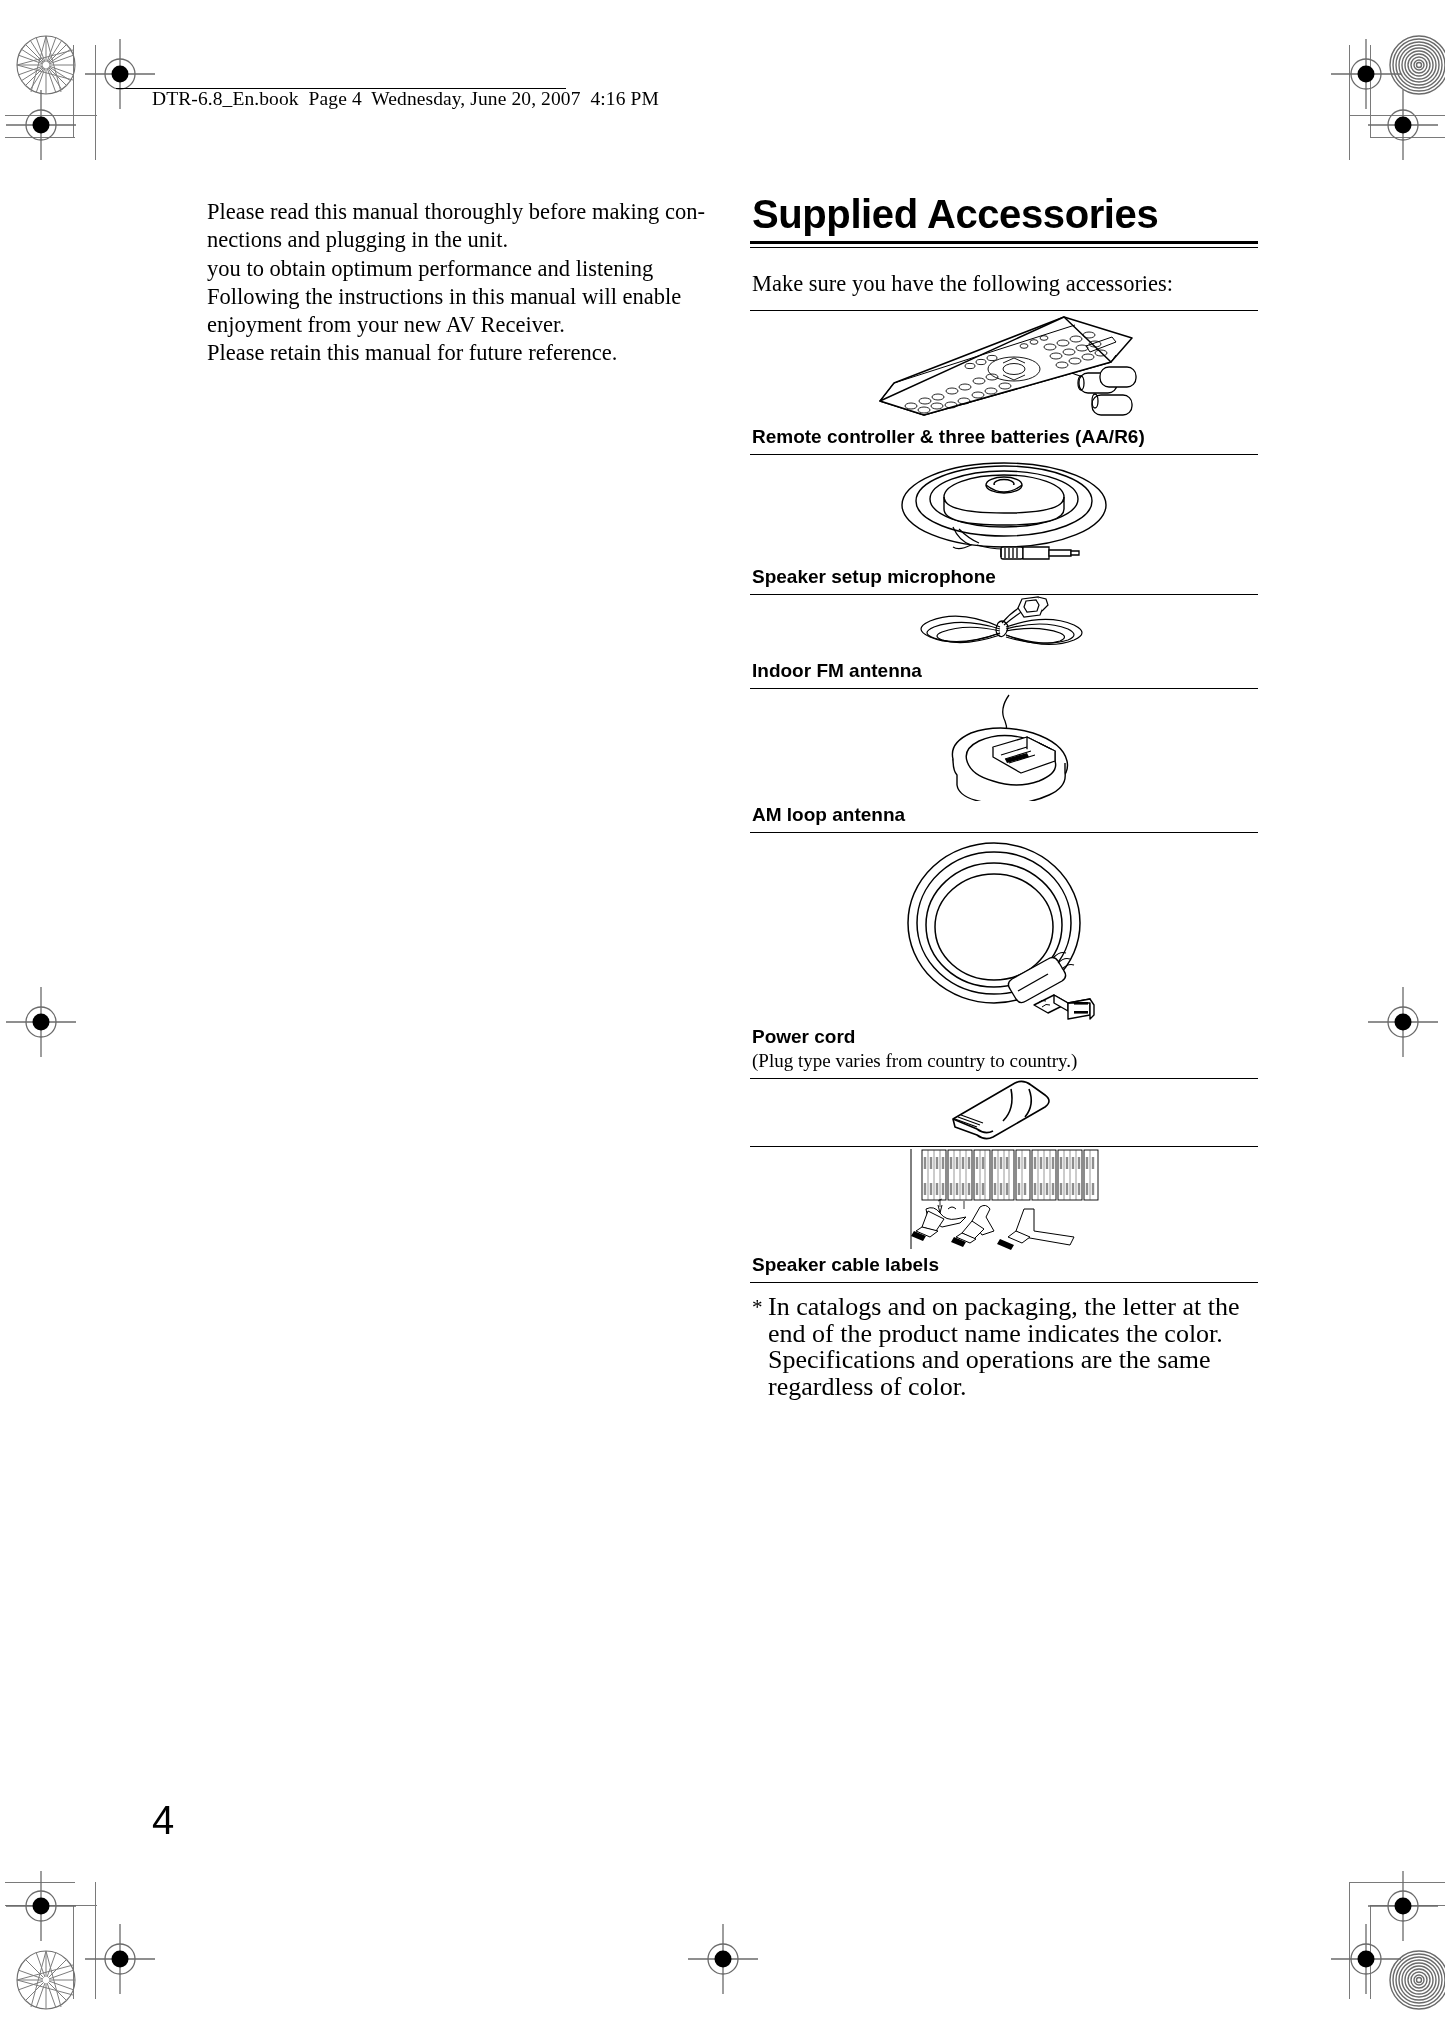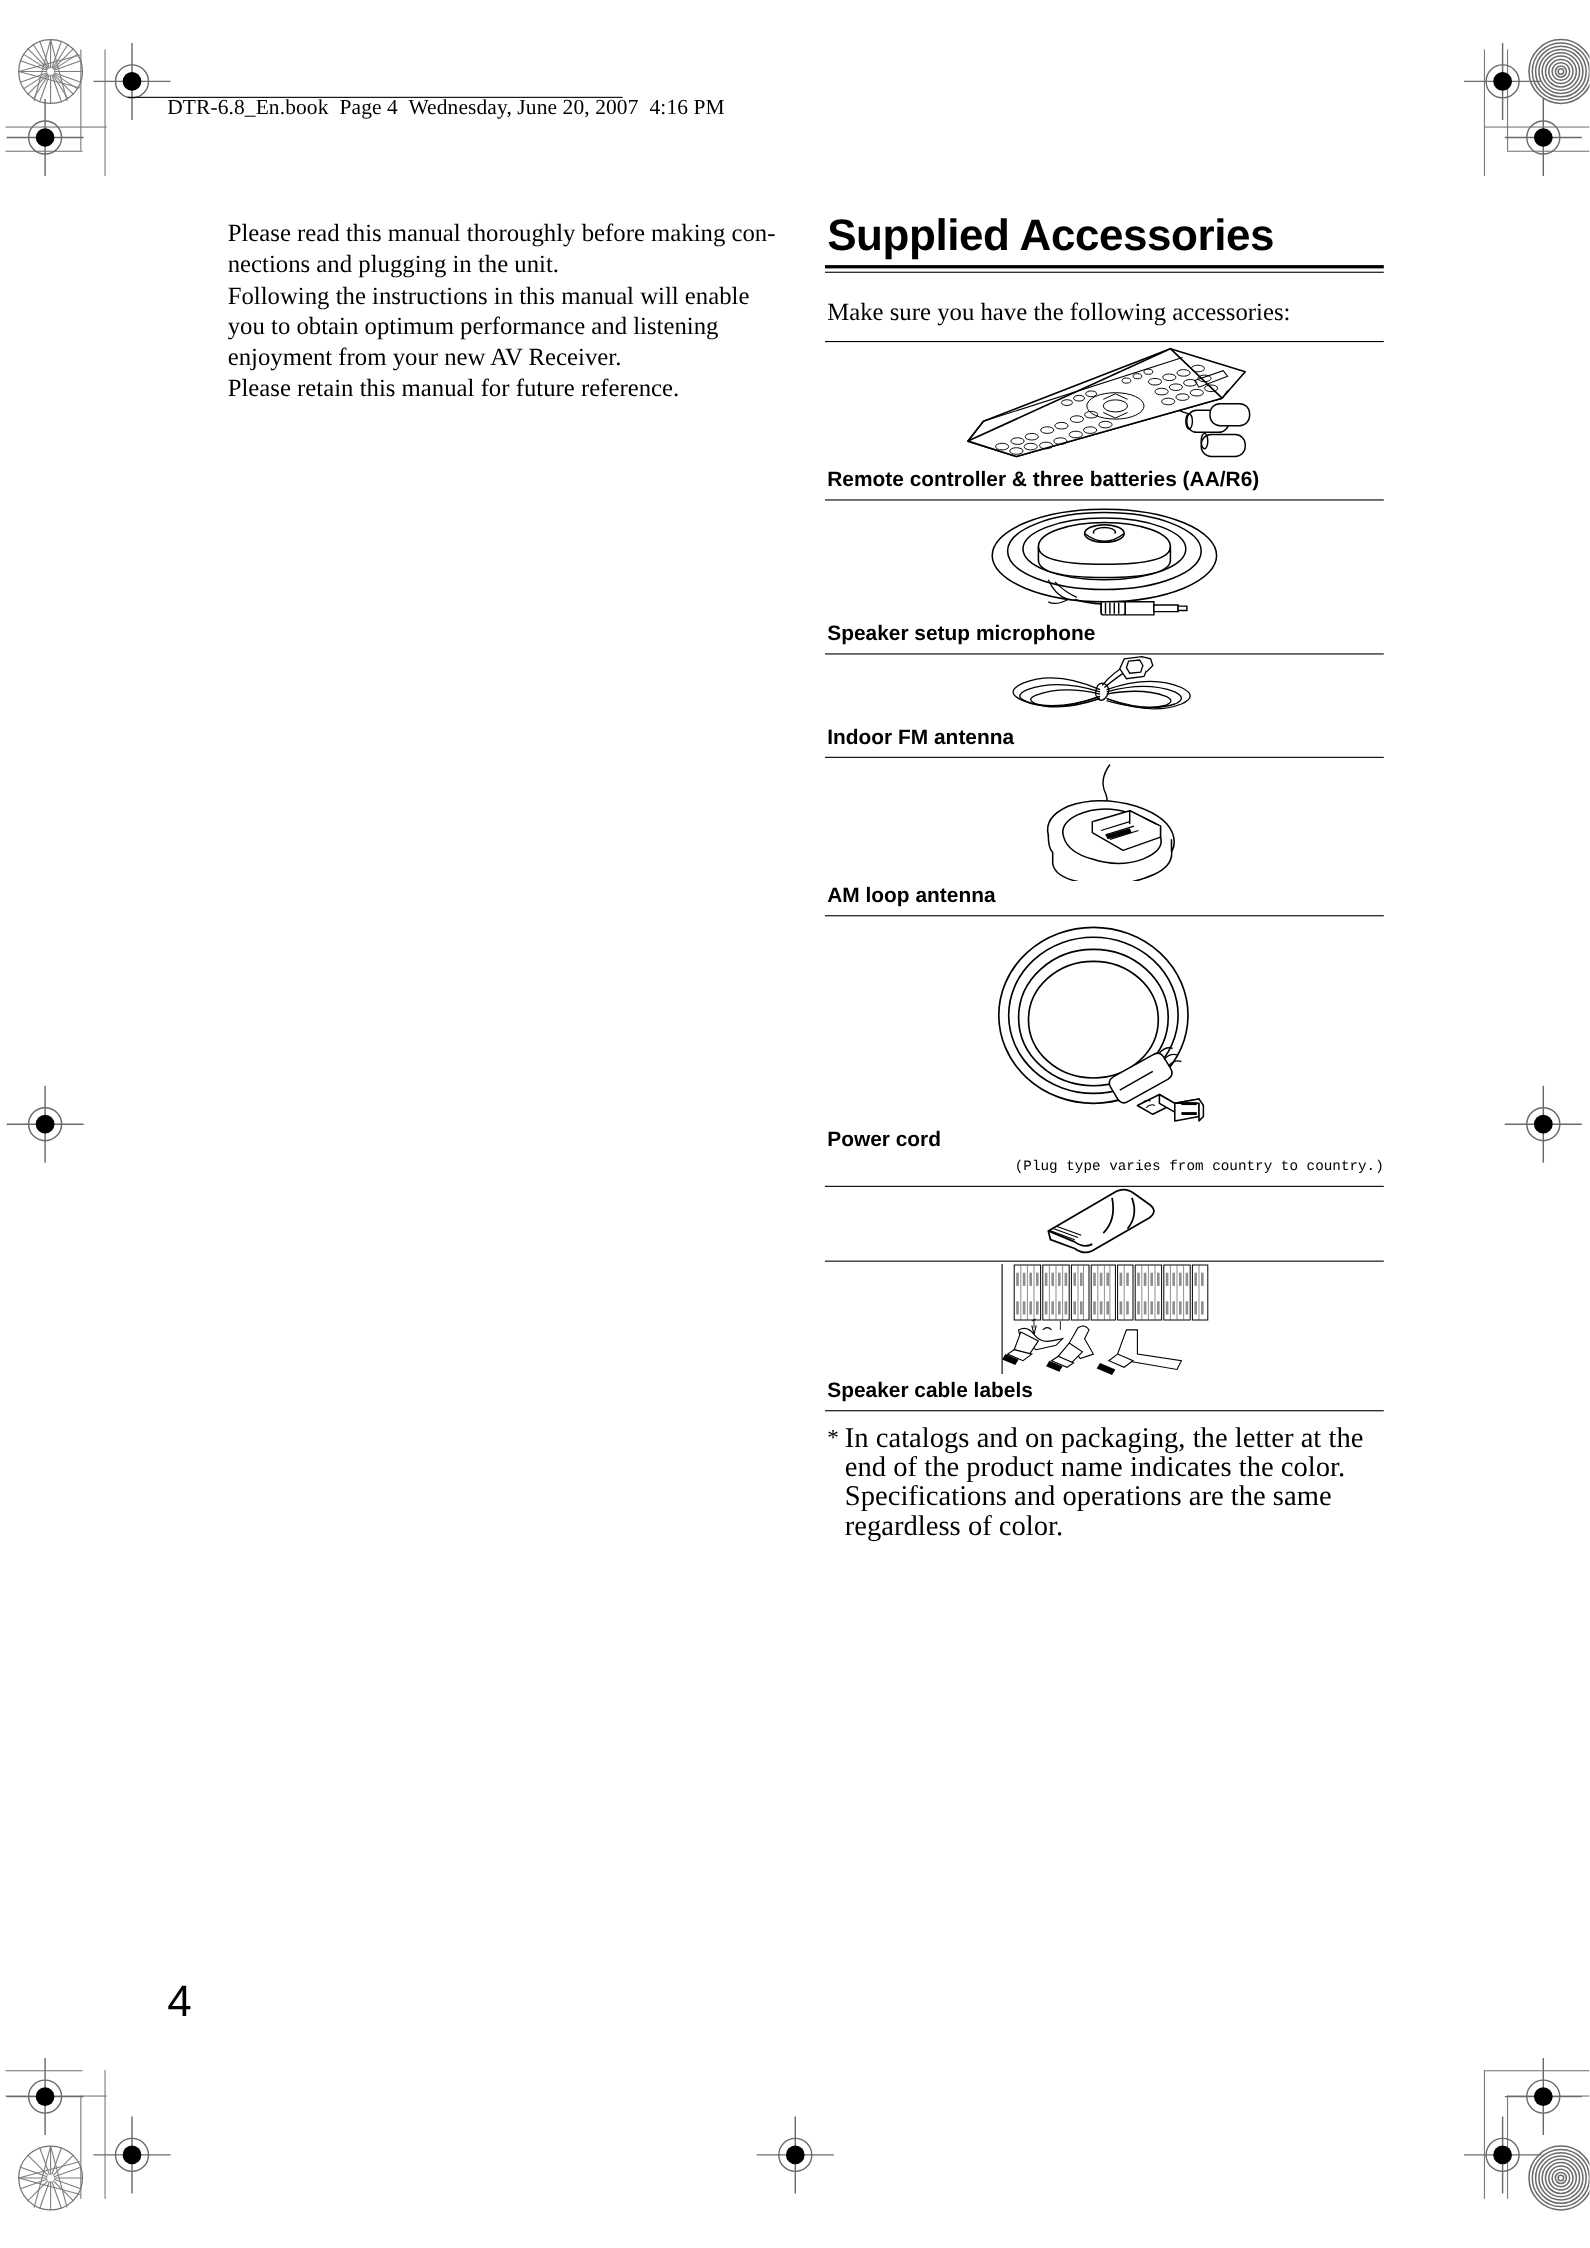--- a/index.html
+++ b/index.html
@@ -36,22 +36,22 @@
   .title-rule-thin{height:1px;background:#000;margin-top:3px;}
   .lead{font-size:22.5px;line-height:28px;margin:22px 0 0 2px;
         font-family:"Liberation Serif", serif;}
   .lead-rule{height:1px;background:#000;margin-top:12px;}
 
   .acc-item{position:relative;}
   .acc-art{display:flex;align-items:flex-end;justify-content:center;}
   .acc-art svg{display:block;}
   .acc-cap{font-family:"Liberation Sans", sans-serif;font-weight:bold;
            font-size:19px;line-height:24px;margin:2px 0 0 2px;}
-  .acc-sub{font-family:Liberation Mono, monospace;font-weight:normal;
-           font-size:13px;line-height:24px;margin:0 0 0 2px;text-align:right;}
+  .acc-sub{font-family:Liberation Serif, serif;font-weight:normal;
+           font-size:19px;line-height:24px;margin:0 0 0 2px;}
   .acc-rule{height:1px;background:#000;margin-top:5px;}
 
   .footnote{display:flex;margin-top:11px;margin-left:2px;}
   .footnote .star{font-size:21px;line-height:26.5px;width:16px;flex:none;
                   font-family:"Liberation Serif", serif;}
   .footnote .ftxt{font-size:26px;line-height:26.5px;
                   font-family:"Liberation Serif", serif;}
 
   
   .page-num{position:absolute;left:152px;top:1798px;
@@ -277,22 +277,22 @@
       </svg>
   </div>
 </div>
 
 <div class="hdr-rule" style="left:116px;top:88px;width:450px;"></div>
 <div class="page-header">DTR-6.8_En.book  Page 4  Wednesday, June 20, 2007  4:16 PM</div>
 
 <div class="left-col">
   <p>Please read this manual thoroughly before making con-</p>
   <p>nections and plugging in the unit.</p>
+  <p>you to obtain optimum performance and listening</p>
   <p>Following the instructions in this manual will enable</p>
-  <p>you to obtain optimum performance and listening</p>
   <p>enjoyment from your new AV Receiver.</p>
   <p>Please retain this manual for future reference.</p>
 </div>
 
 <div class="right-col">
 
   <h1 class="acc-title">Supplied Accessories</h1>
   <div class="title-rule-thick"></div>
   <div class="title-rule-thin"></div>
 

